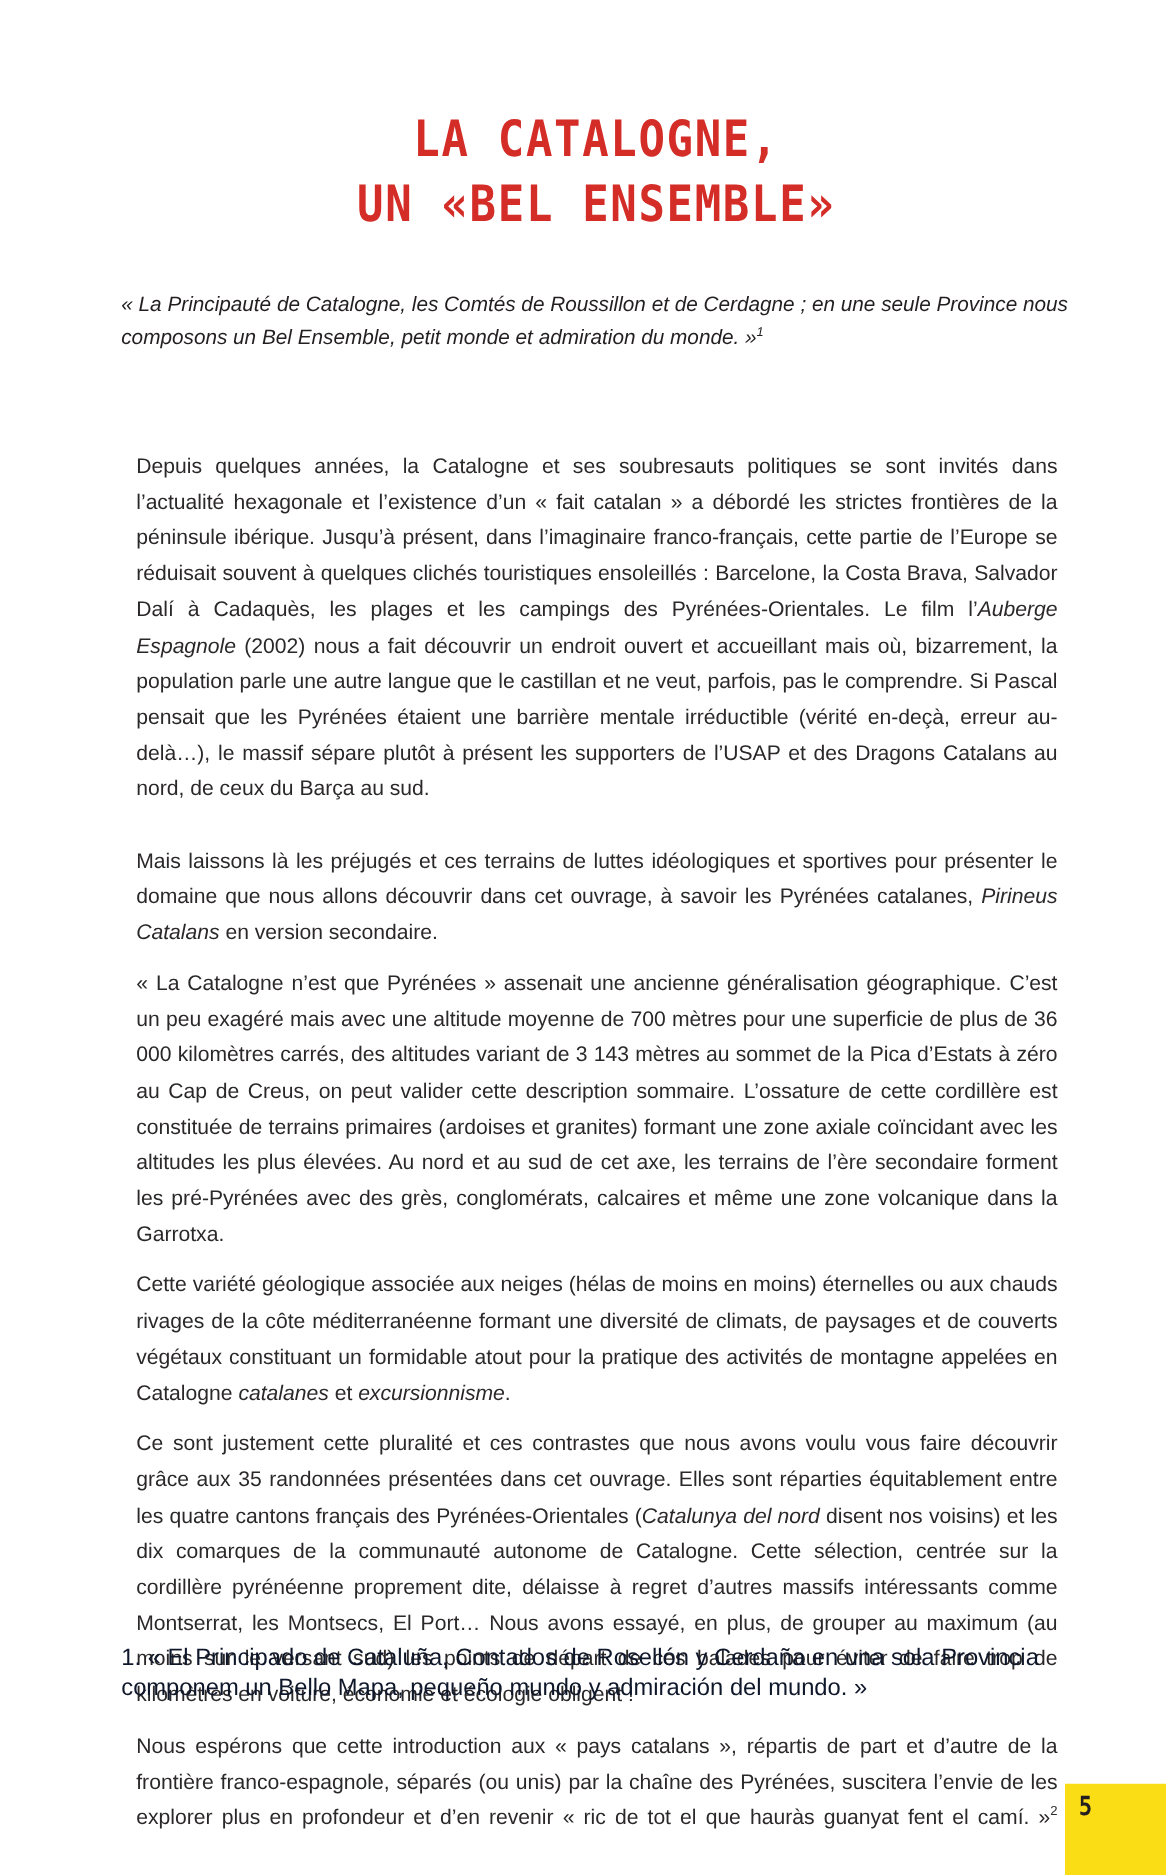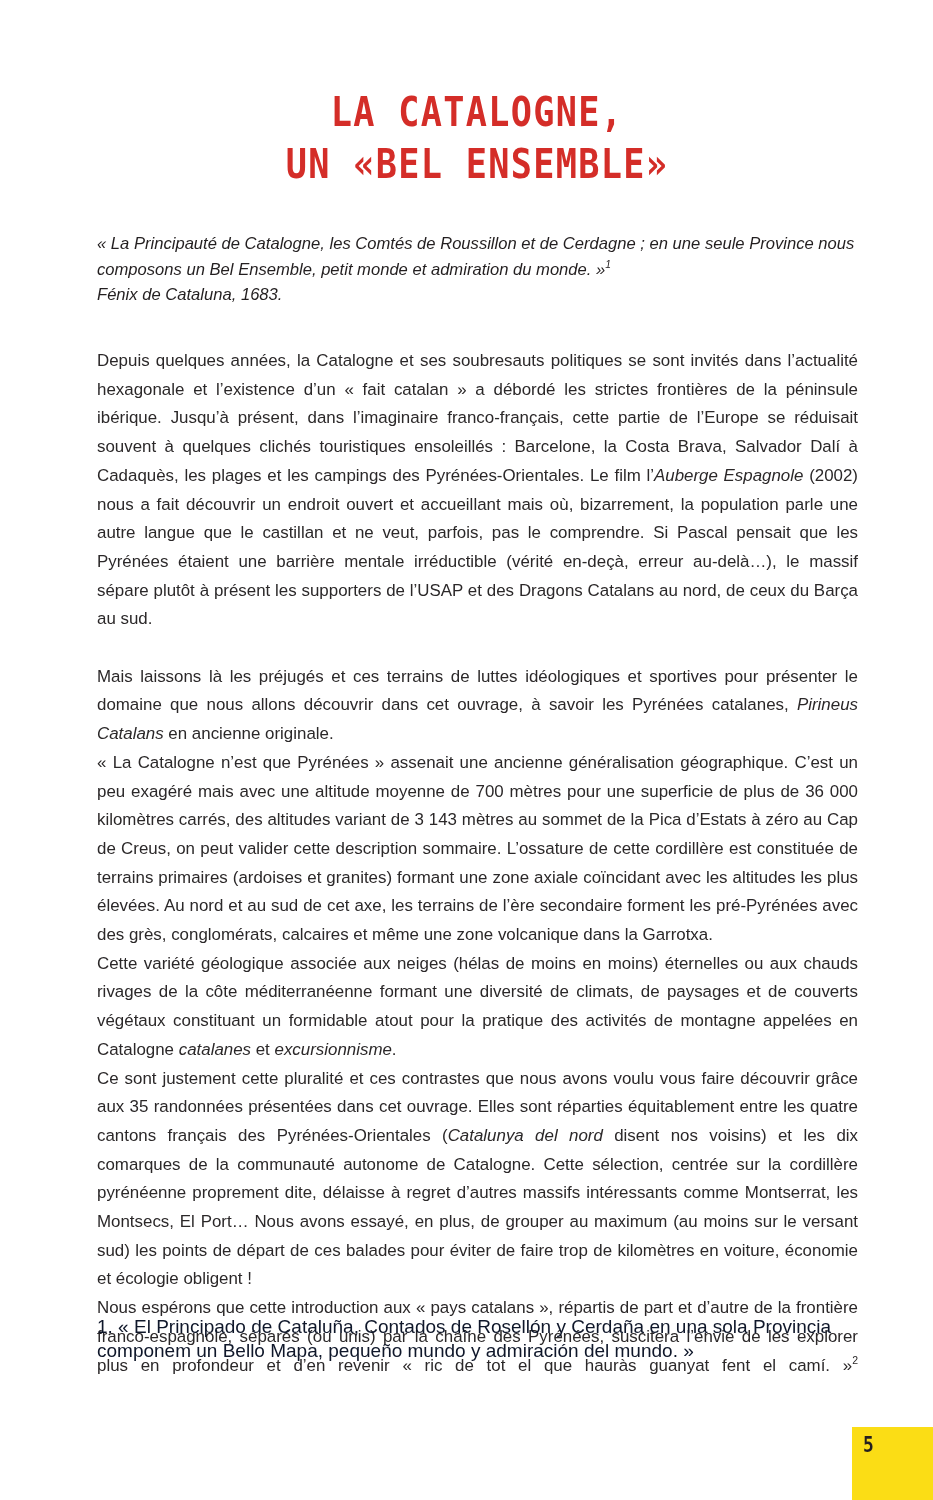--- a/index.html
+++ b/index.html
@@ -67,21 +67,21 @@
     top: 347px;
     left: 97px;
     width: 761px;
     font-size: 16.9px;
     line-height: 28.7px;
     text-align: justify;
     text-justify: inter-word;
     color: #2b2829;
   }
   .body-copy p {
-    margin: 0;
+    margin: 12px;
   }
   .body-copy p.gap-before {
     margin-top: 28.7px;
   }
   .body-copy p.last-line-justify {
     text-align-last: justify;
   }
   .body-copy i, .epigraph i, .footnotes i {
     font-style: italic;
   }
@@ -131,28 +131,27 @@
 
 <div class="page">
 
   <div class="title-block">
     <div class="title-line">LA CATALOGNE,</div>
     <div class="title-line">UN «BEL ENSEMBLE»</div>
   </div>
 
   <div class="epigraph">
     <span>« La Principauté de Catalogne, les Comtés de Roussillon et de Cerdagne ; en une seule Province nous composons un Bel Ensemble, petit monde et admiration du monde. »</span><sup>1</sup>
-    <span class="src">Fénix de Cataluna, 1683.</span>
   </div>
 
   <div class="body-copy">
 
     <p><span>Depuis quelques années, la Catalogne et ses soubresauts politiques se sont invités dans l’actualité hexagonale et l’existence d’un « fait catalan » a débordé les strictes frontières de la péninsule ibérique. Jusqu’à présent, dans l’imaginaire franco-français, cette partie de l’Europe se réduisait souvent à quelques clichés touristiques ensoleillés : Barcelone, la Costa Brava, Salvador Dalí à Cadaquès, les plages et les campings des Pyrénées-Orientales. Le film l’</span><i>Auberge Espagnole</i><span> (2002) nous a fait découvrir un endroit ouvert et accueillant mais où, bizarrement, la population parle une autre langue que le castillan et ne veut, parfois, pas le comprendre. Si Pascal pensait que les Pyrénées étaient une barrière mentale irréductible (vérité en-deçà, erreur au-delà…), le massif sépare plutôt à présent les supporters de l’USAP et des Dragons Catalans au nord, de ceux du Barça au sud.</span></p>
 
-    <p class="gap-before"><span>Mais laissons là les préjugés et ces terrains de luttes idéologiques et sportives pour présenter le domaine que nous allons découvrir dans cet ouvrage, à savoir les Pyrénées catalanes, </span><i>Pirineus Catalans</i><span> en ancienne originale.</span></p>
+    <p class="gap-before"><span>Mais laissons là les préjugés et ces terrains de luttes idéologiques et sportives pour présenter le domaine que nous allons découvrir dans cet ouvrage, à savoir les Pyrénées catalanes, </span><i>Pirineus Catalans</i><span> en version secondaire.</span></p>
 
     <p>« La Catalogne n’est que Pyrénées » assenait une ancienne généralisation géographique. C’est un peu exagéré mais avec une altitude moyenne de 700 mètres pour une superficie de plus de 36 000 kilomètres carrés, des altitudes variant de 3 143 mètres au sommet de la Pica d’Estats à zéro au Cap de Creus, on peut valider cette description sommaire. L’ossature de cette cordillère est constituée de terrains primaires (ardoises et granites) formant une zone axiale coïncidant avec les altitudes les plus élevées. Au nord et au sud de cet axe, les terrains de l’ère secondaire forment les pré-Pyrénées avec des grès, conglomérats, calcaires et même une zone volcanique dans la Garrotxa.</p>
 
     <p><span>Cette variété géologique associée aux neiges (hélas de moins en moins) éternelles ou aux chauds rivages de la côte méditerranéenne formant une diversité de climats, de paysages et de couverts végétaux constituant un formidable atout pour la pratique des activités de montagne appelées en Catalogne </span><i>catalanes</i><span> et </span><i>excursionnisme</i><span>.</span></p>
 
     <p><span>Ce sont justement cette pluralité et ces contrastes que nous avons voulu vous faire découvrir grâce aux 35 randonnées présentées dans cet ouvrage. Elles sont réparties équitablement entre les quatre cantons français des Pyrénées-Orientales (</span><i>Catalunya del nord</i><span> disent nos voisins) et les dix comarques de la communauté autonome de Catalogne. Cette sélection, centrée sur la cordillère pyrénéenne proprement dite, délaisse à regret d’autres massifs intéressants comme Montserrat, les Montsecs, El Port… Nous avons essayé, en plus, de grouper au maximum (au moins sur le versant sud) les points de départ de ces balades pour éviter de faire trop de kilomètres en voiture, économie et écologie obligent !</span></p>
 
     <p class="last-line-justify"><span>Nous espérons que cette introduction aux « pays catalans », répartis de part et d’autre de la frontière franco-espagnole, séparés (ou unis) par la chaîne des Pyrénées, suscitera l’envie de les explorer plus en profondeur et d’en revenir « ric de tot el que hauràs guanyat fent el camí. »</span><sup>2</sup></p>
 
   </div>

